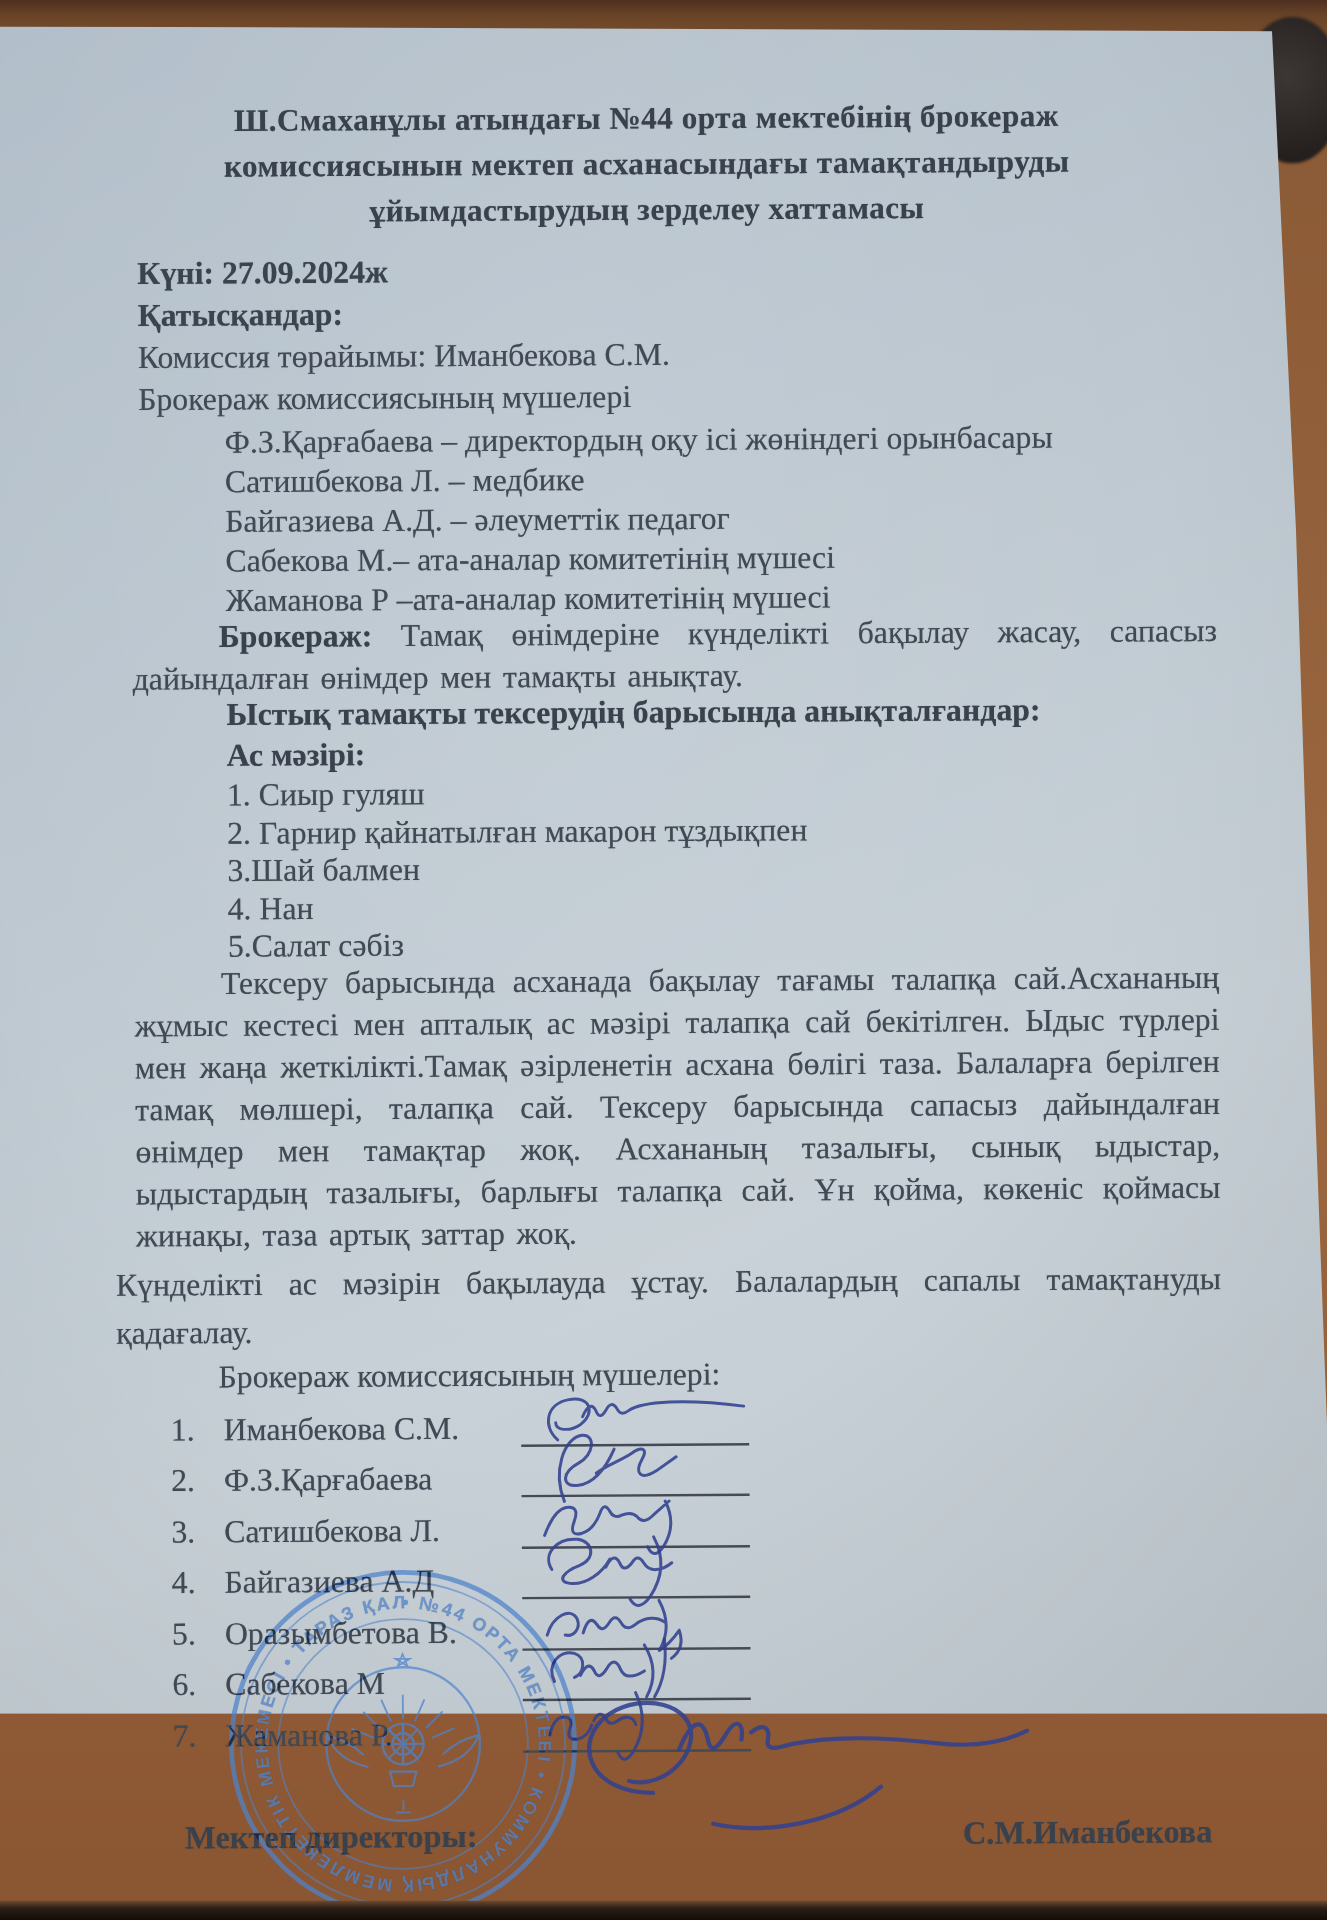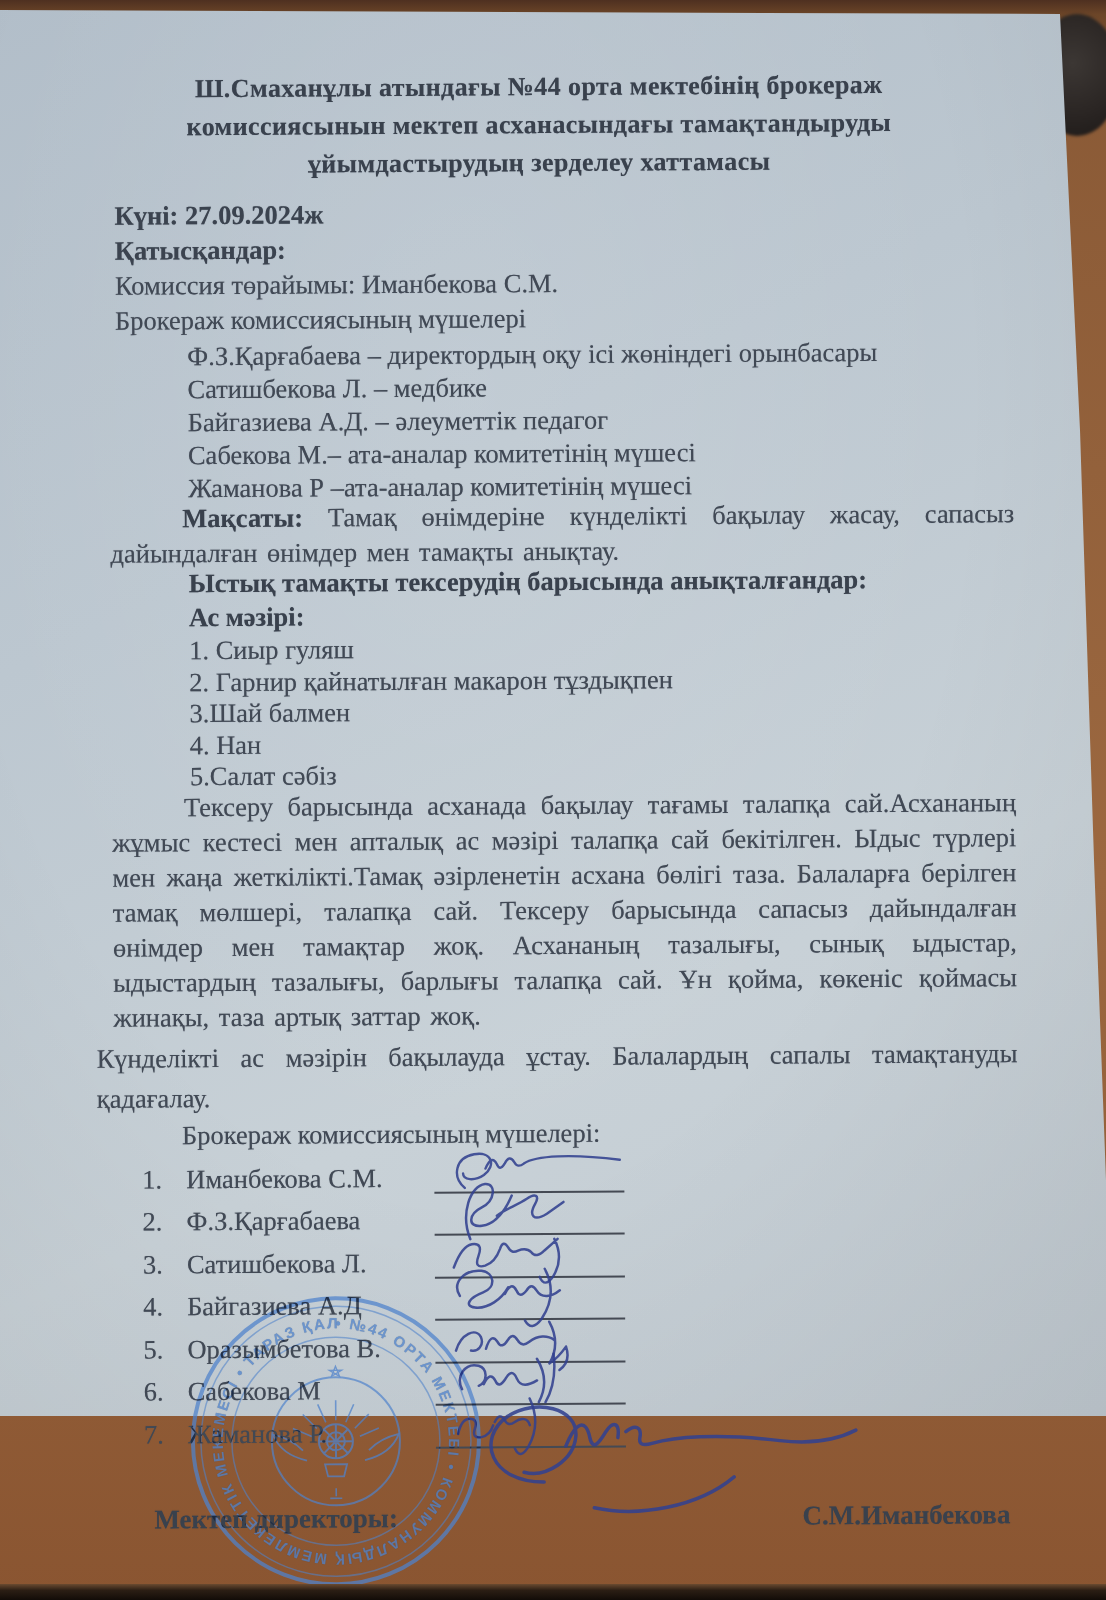--- a/index.html
+++ b/index.html
@@ -2,21 +2,21 @@
 <html><head>
 <meta charset="utf-8">
 <style>
   html,body{margin:0;padding:0;background:#6b4528;}
   .photo{position:relative;width:1106px;height:1600px;overflow:hidden;
     background:linear-gradient(180deg,#4e3020 0,#6b4528 14px,#8a5a36 60px,#9c6840 55%,#8a5531 100%);
     font-family:"Liberation Serif", serif;}
   .dark-object{position:absolute;right:-14px;top:14px;width:86px;height:122px;border-radius:50%;
     background:radial-gradient(circle at 45% 40%, #3c3734 0%, #2a2523 60%, #1d1917 100%);
     filter:blur(1.5px);}
-  .paper{position:absolute;left:0;top:0;width:1106px;height:1416px;
+  .paper{position:absolute;left:0;top:12px;width:1106px;height:1416px;
     background:linear-gradient(155deg,#b2bec9 0%,#bcc7d0 35%,#c8d1d7 68%,#c2cbd2 100%);
     clip-path:polygon(0 10px,1060px 14px,1080px 430px,1094px 860px,1106px 1180px,1106px 1600px,0 1600px);}
   .paper-light{position:absolute;inset:0;pointer-events:none;
     background:radial-gradient(ellipse at 42% 28%, rgba(255,255,255,0.10) 0%, rgba(0,0,0,0.00) 55%, rgba(0,0,0,0.07) 100%);}
   .content{position:absolute;left:0;top:0;width:1106px;height:1600px;color:#414955;
     transform:rotate(-0.35deg);font-size:26.5px;}
   .scan-text{text-shadow:0 0 0.7px rgba(60,68,80,0.55);}
   .title-block{position:absolute;top:68px;left:120px;right:140px;text-align:center;
     font-weight:bold;font-size:26px;line-height:38px;color:#39414d;letter-spacing:0.4px;}
   .meta-block{position:absolute;top:196px;left:118px;right:95px;line-height:35px;}
@@ -75,21 +75,21 @@
       </div>
 
       <div class="members-block">
         <div>Ф.З.Қарғабаева – директордың оқу ісі жөніндегі орынбасары</div>
         <div>Сатишбекова Л. – медбике</div>
         <div>Байгазиева А.Д. – әлеуметтік педагог</div>
         <div>Сабекова М.– ата-аналар комитетінің мүшесі</div>
         <div>Жаманова Р –ата-аналар комитетінің мүшесі</div>
       </div>
 
-      <div class="par purpose"><span class="lead-bold">Мақсаты:</span><span> Тамақ өнімдеріне күнделікті бақылау жасау, сапасыз дайындалған өнімдер мен тамақты анықтау.</span></div>
+      <div class="par purpose"><span class="lead-bold">Брокераж:</span><span> Тамақ өнімдеріне күнделікті бақылау жасау, сапасыз дайындалған өнімдер мен тамақты анықтау.</span></div>
 
       <div class="heading-line findings">Ыстық тамақты тексерудің барысында анықталғандар:</div>
       <div class="heading-line menu-h">Ас мәзірі:</div>
 
       <div class="menu-list">
         <div>1. Сиыр  гуляш</div>
         <div>2. Гарнир қайнатылған  макарон тұздықпен</div>
         <div>3.Шай балмен</div>
         <div>4. Нан</div>
         <div>5.Салат сәбіз</div>

